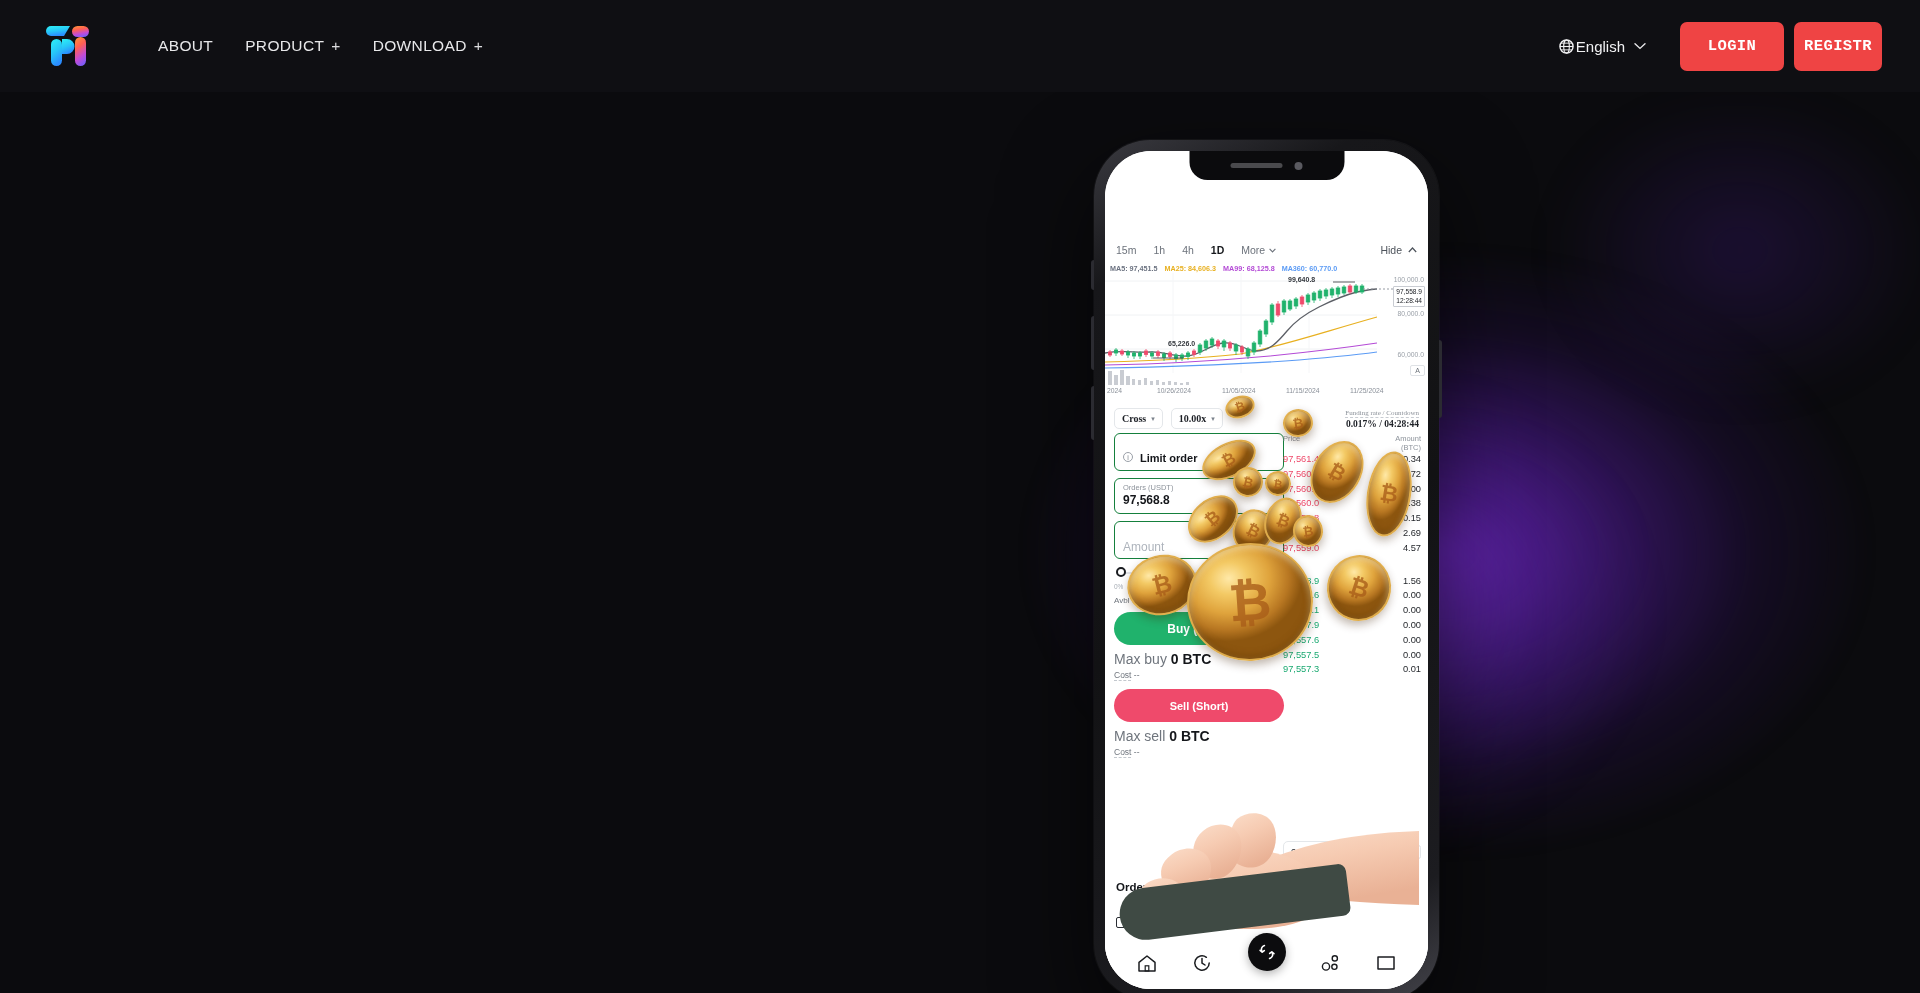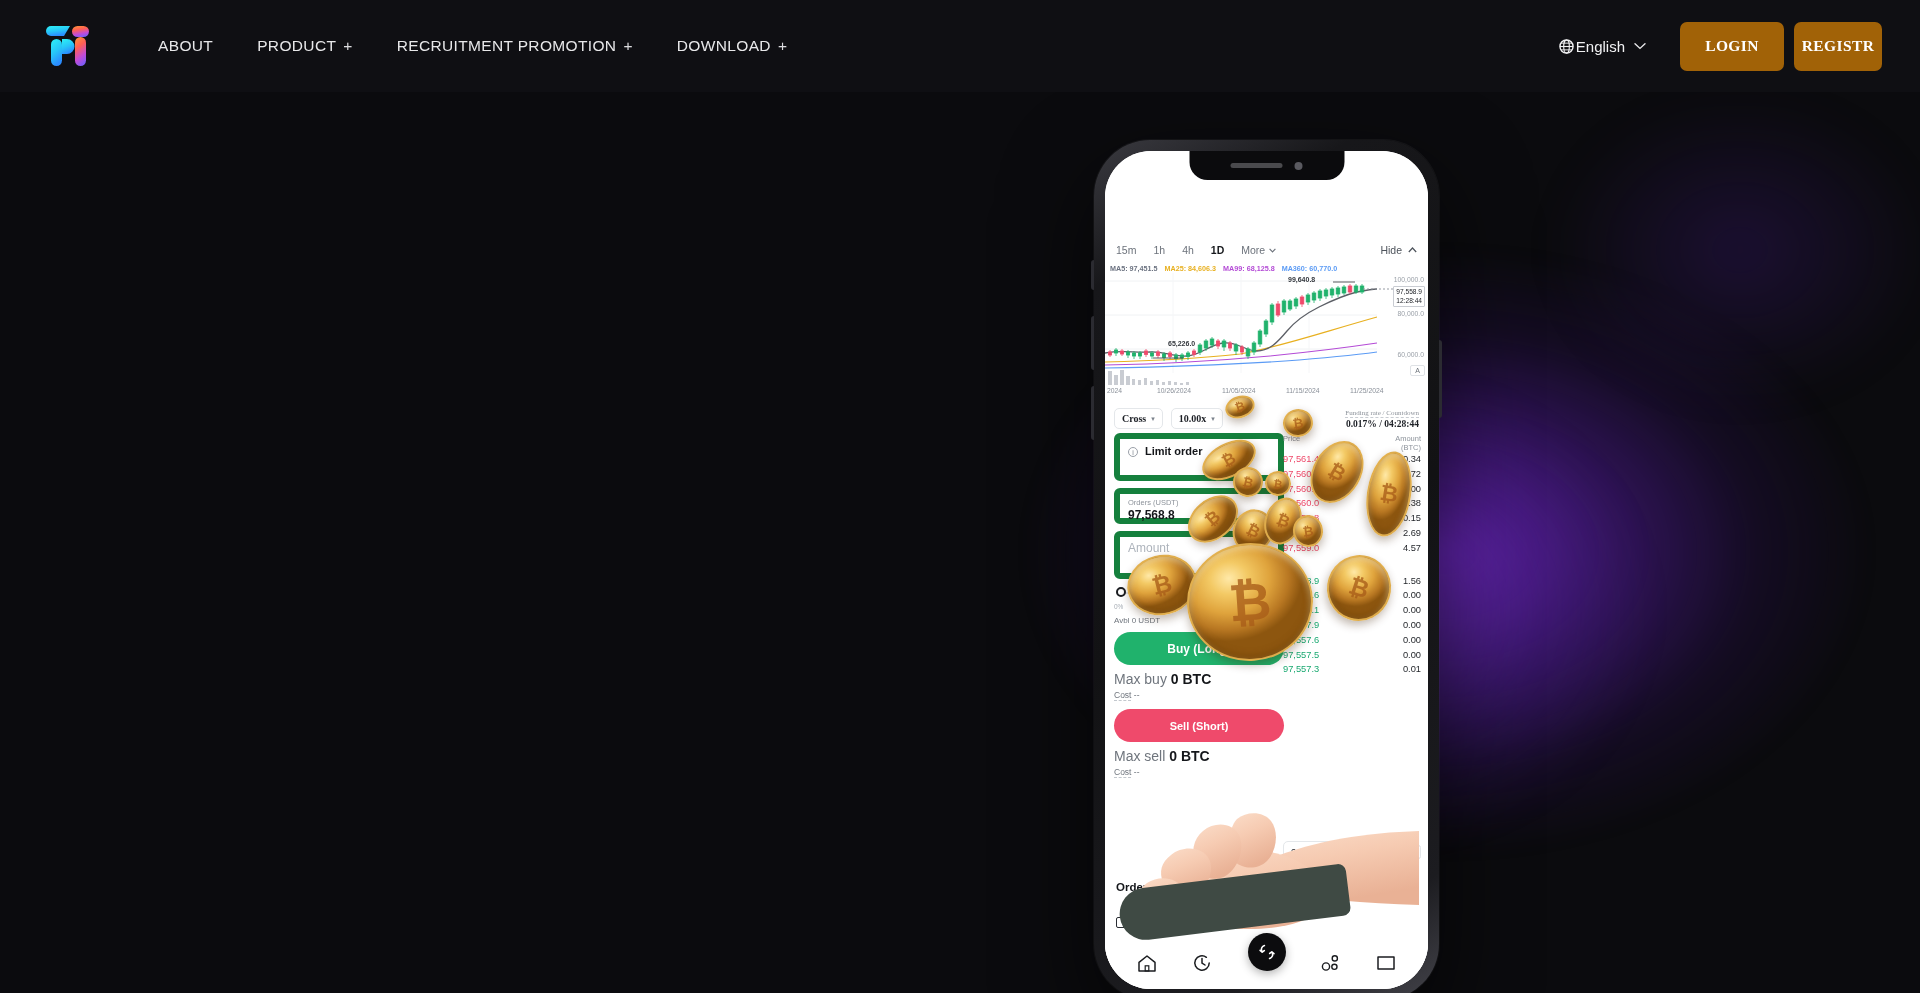--- a/index.html
+++ b/index.html
@@ -54,21 +54,21 @@
   }
   .logo-wrap {
     margin-left: 40px; margin-right: 50px;
     width: 52px; height: 54px;
     position: relative;
     cursor: pointer;
   }
   .logo-svg { display:block; width: 52px; height: 54px; }
 
   .nav {
-    display: flex; align-items: center; gap: 12px;
+    display: flex; align-items: center; gap: 0px;
   }
   .nav-item {
     color: #e8e8ea;
     font-size: 15.5px;
     letter-spacing: 0.35px;
     font-weight: 500;
     padding: 10px 16px;
     cursor: pointer;
     white-space: nowrap;
   }
@@ -83,23 +83,23 @@
   .lang {
     display: flex; align-items: center;
     color: #f0f0f2; font-size: 15px;
     margin-right: 34px; cursor: pointer;
     white-space: nowrap;
   }
   .globe { width: 15px; height: 15px; margin-right: 2px; display:block; }
   .chev { margin-left: 9px; display: block; }
   .btn {
     border: none; border-radius: 7px;
-    background: #a16207;
+    background: #ef4444;
     color: #fff;
-    font-family: Liberation Serif, serif;
+    font-family: Liberation Mono, monospace;
     font-size: 15.5px; font-weight: 600;
     letter-spacing: .4px;
     height: 49px;
     width: 100px;
     cursor: pointer;
   }
   .btn-login { width: 104px; margin-right: 10px; }
   .btn-register { width: 88px; }
 
   
@@ -214,23 +214,23 @@
     cursor: pointer;
   }
   .pill .c { font-size: 7px; color: #7b828b; font-weight: 400; }
   .funding { margin-left: auto; text-align: right; }
   .funding .lbl { font-size: 7px; color: #8d939b; border-bottom: 1px dashed #c8ccd2; }
   .funding .val { font-size: 9.5px; font-weight: 700; color: #1d2026; margin-top: 1px; }
 
   
   .form-col { position: absolute; left: 9px; top: 282px; width: 170px; }
   .field {
-    border: 6px solid #15803d; border-radius: 6px; background: #fff;
+    border: 1px solid #15803d; border-radius: 6px; background: #fff;
     padding: 18px 8px; margin-bottom: 7px; height: 30px;
-    display: flex; align-items: flex-end; cursor: pointer;
+    display: flex; align-items: flex-start; cursor: pointer;
   }
   .field.tall { height: 36px; display: block; padding-top: 4px; }
   .f-lbl { font-size: 7.5px; color: #8d939b; }
   .f-val { font-size: 12px; font-weight: 700; color: #14161a; margin-top: 1px; }
   .f-placeholder { font-size: 12px; color: #aeb4bc; }
   .ord-type { font-size: 11px; font-weight: 700; color: #14161a; }
   .info-i {
     width: 10px; height: 10px; border-radius: 50%;
     border: 1px solid #9aa0a8; color: #7b828b;
     font-size: 7px; line-height: 9px; text-align: center; margin-right: 7px;
@@ -370,23 +370,20 @@
         <rect x="35" y="18" width="11" height="29" rx="5.5" fill="url(#gR)"></rect>
       </svg>
     </div>
 
     <nav class="nav">
       <div class="nav-item">
         <span>ABOUT</span>
       </div>
       <div class="nav-item">
         <span>PRODUCT</span><span class="nav-plus">+</span>
-      </div>
-      <div class="nav-item">
-        <span>RECRUITMENT PROMOTION</span><span class="nav-plus">+</span>
       </div>
       <div class="nav-item">
         <span>DOWNLOAD</span><span class="nav-plus">+</span>
       </div>
     </nav>
 
     <div class="header-right">
       <div class="lang">
         <svg class="globe" viewBox="0 0 16 16">
           <circle cx="8" cy="8" r="7" fill="none" stroke="#f0f0f2" stroke-width="1.5"></circle>

